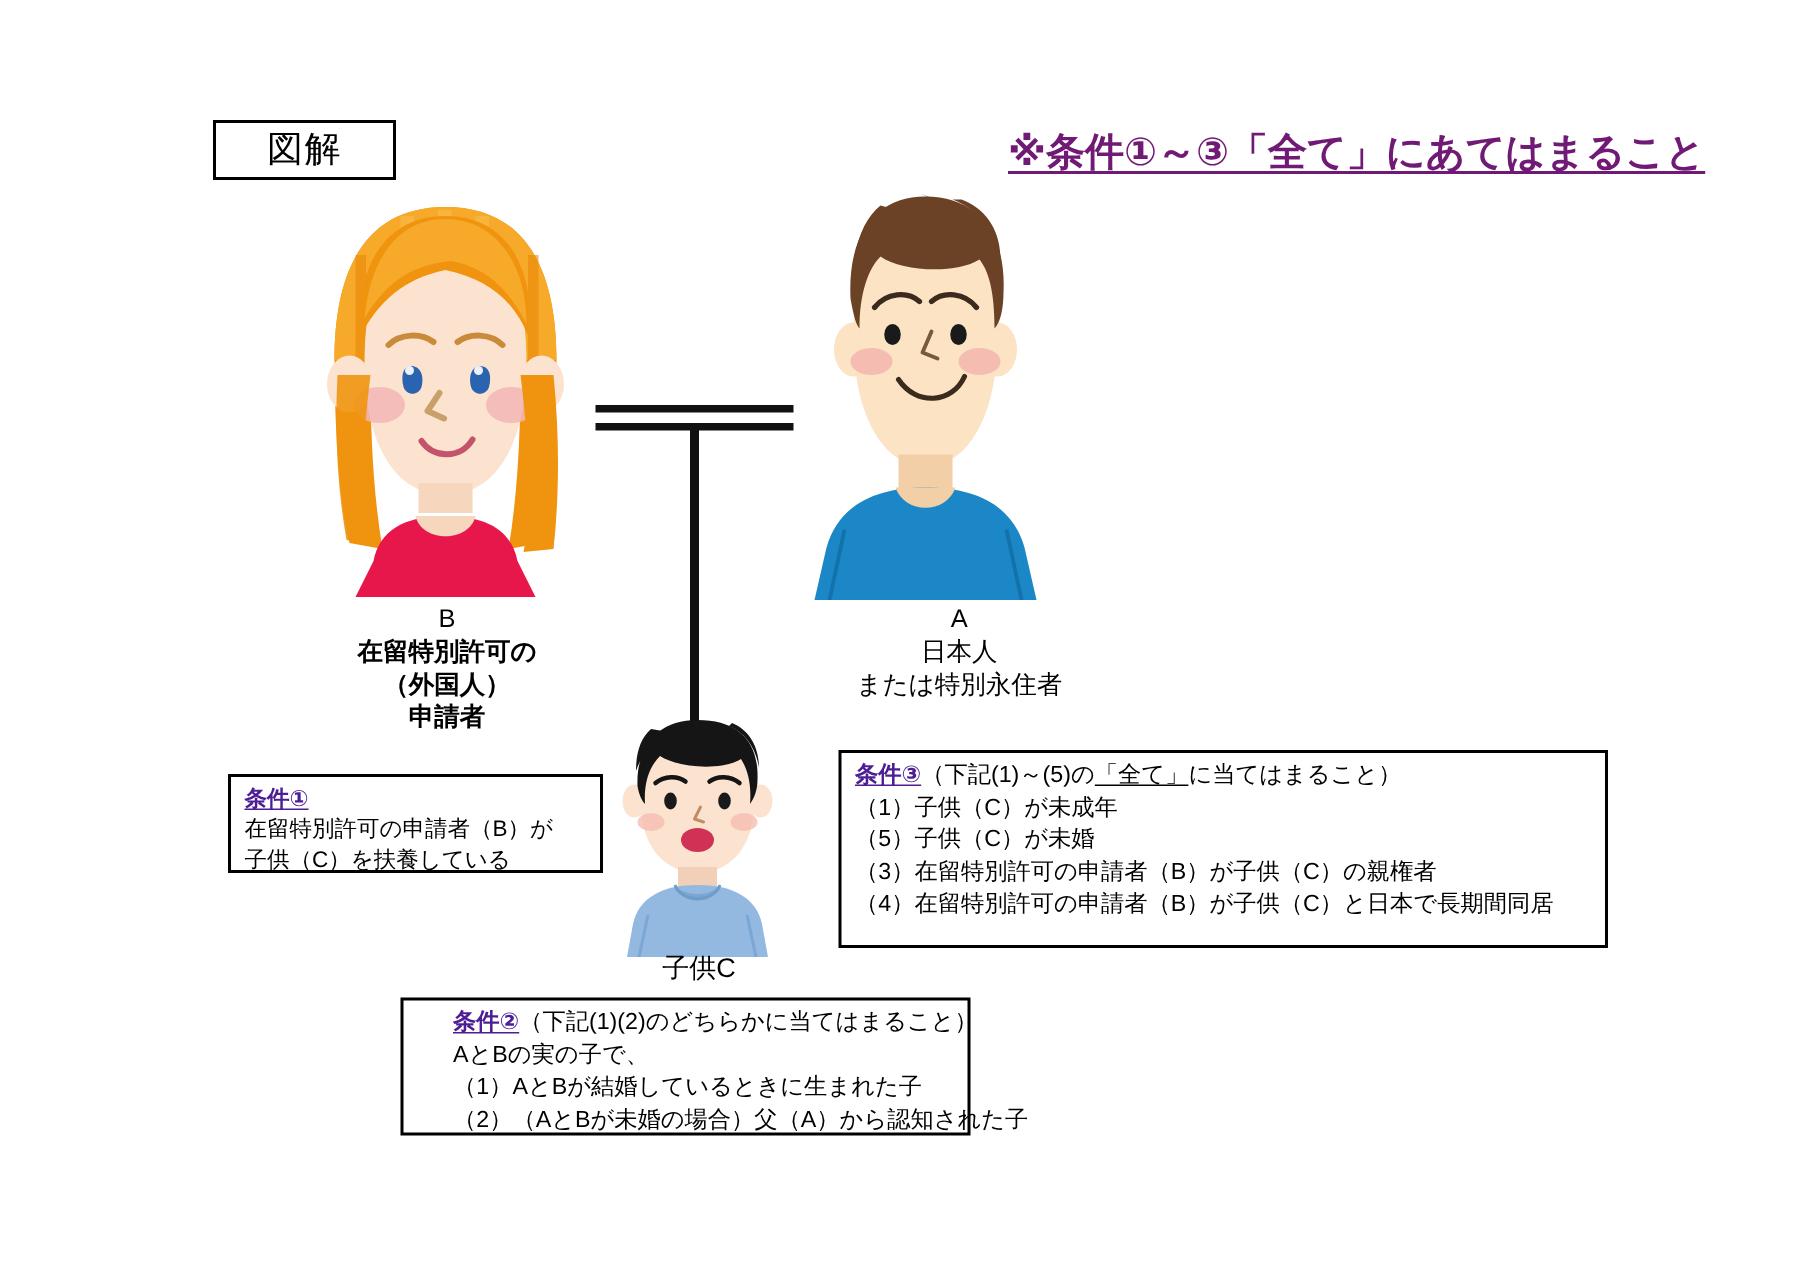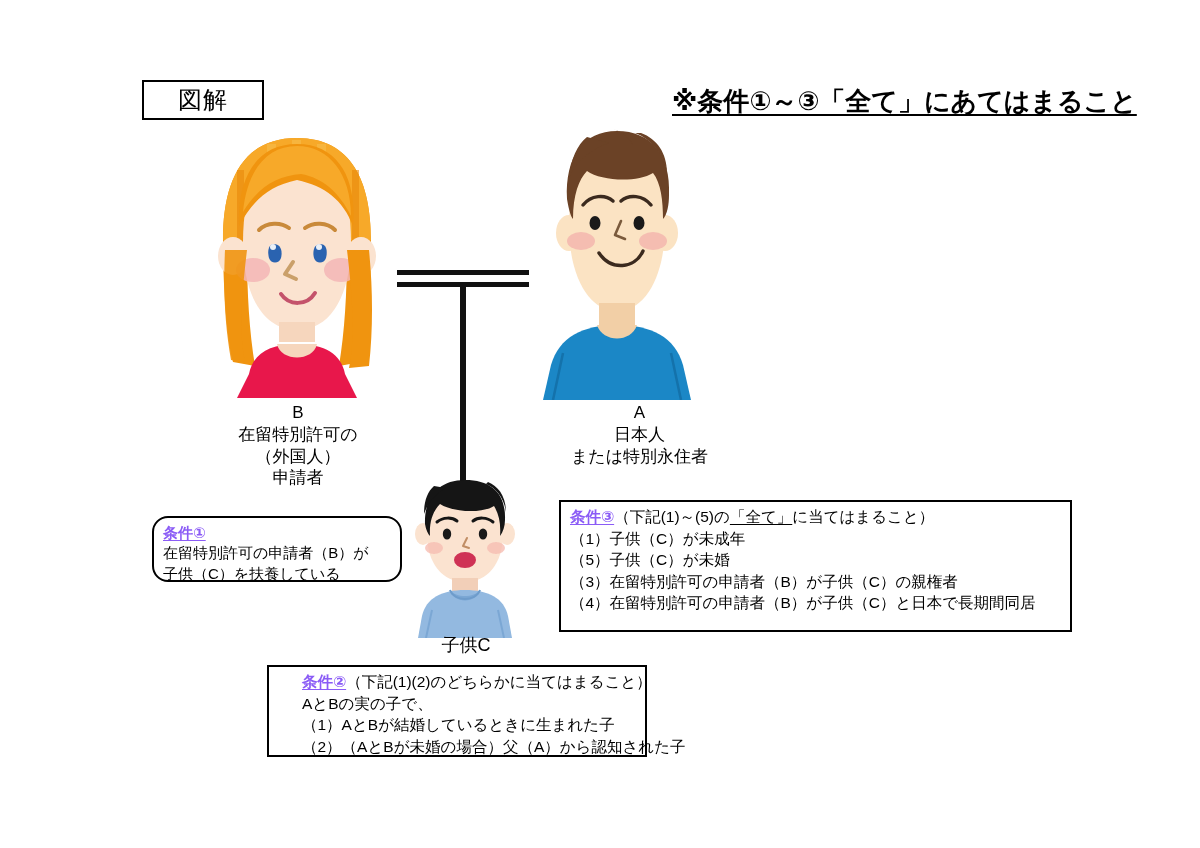--- a/index.html
+++ b/index.html
@@ -14,21 +14,21 @@
   #title-box{
     position:absolute;left:130px;top:80px;width:122px;height:40px;
     border:2px solid #000;box-sizing:border-box;
     display:flex;align-items:center;justify-content:center;
   }
   #title-box .t{font-size:24px;line-height:1;letter-spacing:1px;}
 
   
   #red-heading{
     position:absolute;left:660px;top:84px;
-    color:#000000;font-size:26px;font-weight:bold;
+    color:#701a75;font-size:26px;font-weight:bold;
     text-decoration:underline;text-underline-offset:4px;
     white-space:nowrap;letter-spacing:0px;
   }
 
   
   .mline{position:absolute;background:#111;}
   #marriage-line-top{left:385px;top:270px;width:132px;height:5px;}
   #marriage-line-bottom{left:385px;top:282px;width:132px;height:5px;}
   #descent-line{left:448px;top:284px;width:6px;height:197px;}
 
@@ -36,33 +36,33 @@
   .person{position:absolute;}
   .person svg{display:block;}
 
   #person-b{left:185px;top:130px;width:200px;height:270px;}
   #person-a{left:505px;top:125px;width:200px;height:275px;}
   #person-c{left:392px;top:478px;width:122px;height:160px;}
 
   
   .caption{position:absolute;text-align:center;line-height:1.28;}
   #caption-b{left:180px;top:402px;width:212px;font-size:17px;}
-  #caption-b .bold{font-weight:normal;}
+  #caption-b .bold{font-weight:bold;}
   #caption-a{left:520px;top:402px;width:215px;font-size:17px;}
   #caption-c{left:392px;top:634px;width:124px;font-size:18px;}
 
   
   .cbox{position:absolute;border:2px solid #000;box-sizing:border-box;background:#fff;}
   .cbox .inner{padding:5px 8px 6px 9px;}
   .cbox .hdr{font-size:15.5px;line-height:1.35;white-space:nowrap;}
-  .cbox .cond-tag{color:#8b5cf6;font-weight:bold;text-decoration:underline;text-underline-offset:2px;}
+  .cbox .cond-tag{color:#4c1d95;font-weight:bold;text-decoration:underline;text-underline-offset:2px;}
   .cbox .u{text-decoration:underline;text-underline-offset:2px;}
   .cbox .ln{font-size:15.5px;line-height:1.38;white-space:nowrap;}
 
-  #cond1-box{left:140px;top:516px;width:250px;height:66px;border-radius:16px;}
+  #cond1-box{left:140px;top:516px;width:250px;height:66px;}
   #cond1-box .hdr,#cond1-box .ln{font-size:15px;}
 
   #cond3-box{left:547px;top:500px;width:513px;height:132px;}
   #cond3-box .hdr,#cond3-box .ln{font-size:15.5px;}
 
   #cond2-box{left:255px;top:665px;width:380px;height:92px;padding-left:24px;}
   #cond2-box .hdr,#cond2-box .ln{font-size:15.5px;}
 </style>
 </head>
 <body>

